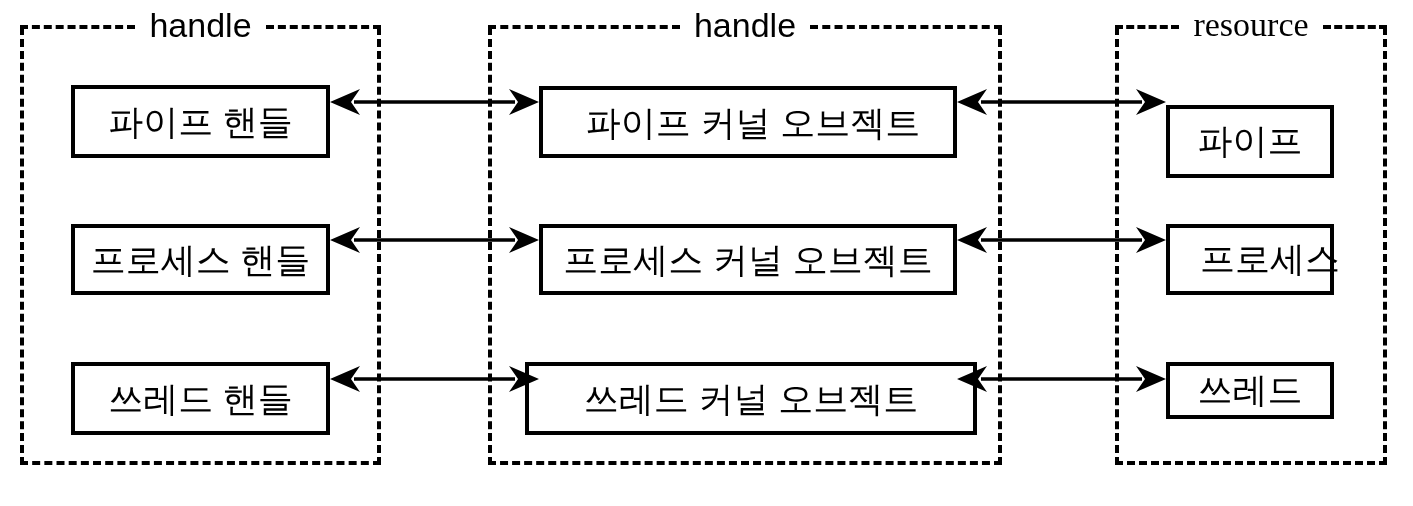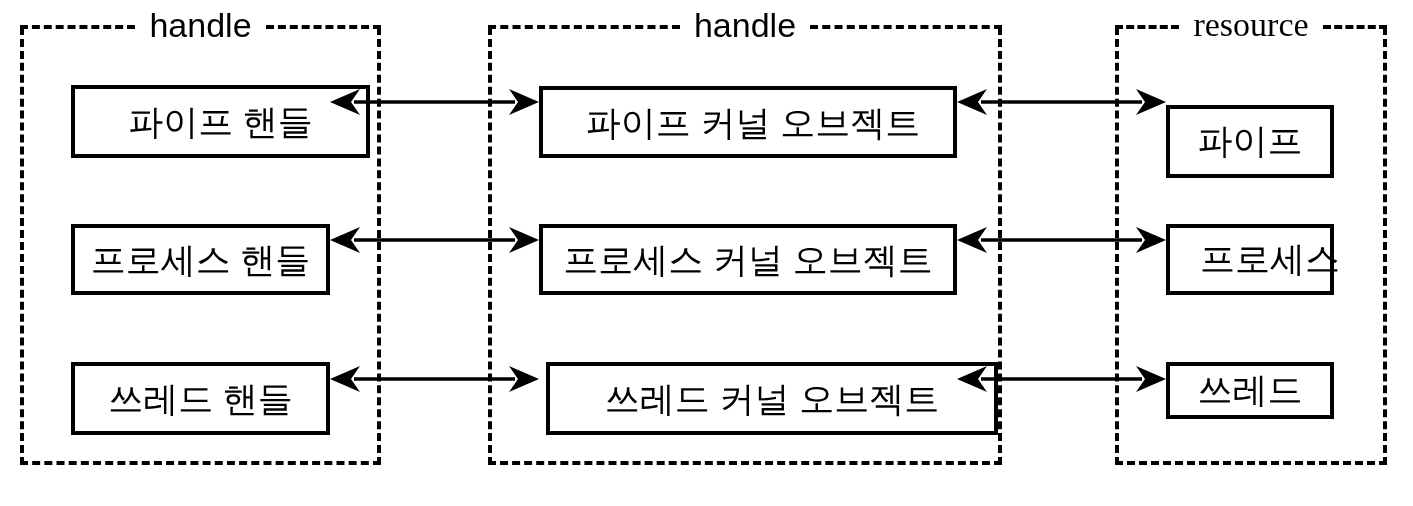--- a/index.html
+++ b/index.html
@@ -96,21 +96,21 @@
 <div id="canvas">
     <div class="group" style="left: 20px; top: 27px; width: 361px; height: 438px;">
       <div class="group-border-left"></div>
       <div class="group-border-right"></div>
       <div class="group-border-bottom"></div>
       <div class="group-top">
         <div class="group-top-seg"></div>
         <div class="group-label">handle</div>
         <div class="group-top-seg"></div>
       </div>
-      <div class="node-box" style="left: 51px; top: 58px; width: 299px; height: 73px;">
+      <div class="node-box" style="left: 51px; top: 58px; width: 259px; height: 73px;">
         <span>파이프 핸들</span>
       </div>
       <div class="node-box" style="left: 51px; top: 197px; width: 259px; height: 71px;">
         <span>프로세스 핸들</span>
       </div>
       <div class="node-box" style="left: 51px; top: 335px; width: 259px; height: 73px;">
         <span>쓰레드 핸들</span>
       </div>
     </div>
     <div class="group" style="left: 488px; top: 27px; width: 514px; height: 438px;">
@@ -121,21 +121,21 @@
         <div class="group-top-seg"></div>
         <div class="group-label">handle</div>
         <div class="group-top-seg"></div>
       </div>
       <div class="node-box" style="left: 51px; top: 59px; width: 418px; height: 72px; padding-left: 10px;">
         <span>파이프 커널 오브젝트</span>
       </div>
       <div class="node-box" style="left: 51px; top: 197px; width: 418px; height: 71px;">
         <span>프로세스 커널 오브젝트</span>
       </div>
-      <div class="node-box" style="left: 58px; top: 335px; width: 452px; height: 73px;">
+      <div class="node-box" style="left: 37px; top: 335px; width: 452px; height: 73px;">
         <span>쓰레드 커널 오브젝트</span>
       </div>
     </div>
     <div class="group" style="left: 1115px; top: 27px; width: 272px; height: 438px; font-family: Liberation Serif, serif;">
       <div class="group-border-left"></div>
       <div class="group-border-right"></div>
       <div class="group-border-bottom"></div>
       <div class="group-top">
         <div class="group-top-seg"></div>
         <div class="group-label">resource</div>

